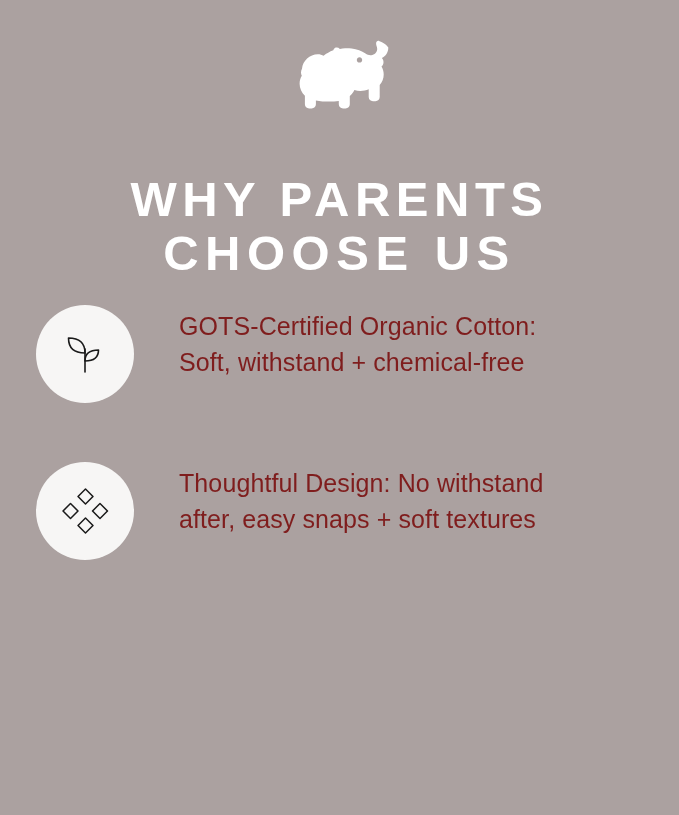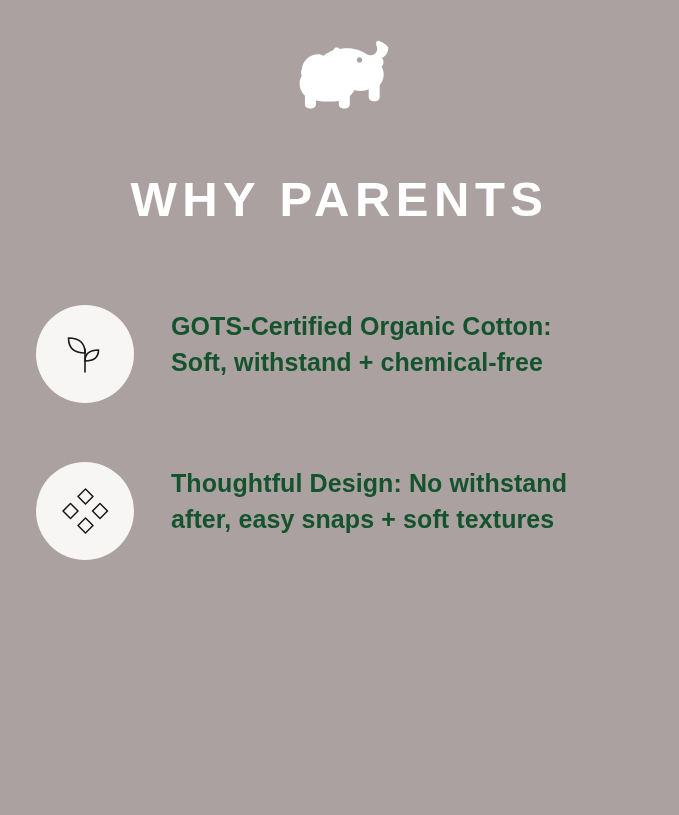--- a/index.html
+++ b/index.html
@@ -74,26 +74,26 @@
     border-radius: 50%;
     background: #f7f6f5;
     display: flex;
     align-items: center;
     justify-content: center;
   }
   .icon-circle svg { display: block; }
 
   .feature-text {
     position: absolute;
-    left: 171px;
+    left: 179px;
     top: 13px;
     width: 470px;
-    color: #14532d;
+    color: #7f1d1d;
     font-size: 25px;
-    font-weight: 700;
+    font-weight: 400;
     line-height: 36px;
     letter-spacing: 0.1px;
   }
   .feature-text .l { display: block; white-space: nowrap; }
 </style>
 </head>
 <body>
 
 <div id="page">
 
@@ -112,20 +112,21 @@
           c2.5,-2.9 4.0,-6.5 4.0,-10.5c0,-2.9 -0.8,-5.6 -2.2,-8.0c1.2,-1.1 2.0,-2.7 2.0,-4.4
           c0,-1.6 -0.6,-3.0 -1.6,-4.1c3.8,-1.9 6.4,-5.8 6.4,-10.3C98.0,9.7 94.0,4.8 88.5,3.2z
           M68.5,24.6c-1.5,0 -2.7,-1.2 -2.7,-2.7c0,-1.5 1.2,-2.7 2.7,-2.7c1.5,0 2.7,1.2 2.7,2.7
           C71.2,23.4 70.0,24.6 68.5,24.6z"></path>
       </svg>
     </span>
   </div>
 
   <h1 class="heading">
     <span class="line line1">WHY PARENTS</span>
+    <span class="line line2">CHOOSE US</span>
   </h1>
 
   <div class="features">
 
     <div class="feature">
       <div class="icon-circle">
         <span>
           <svg width="52" height="52" viewBox="0 0 52 52" fill="none" stroke="#1a1a1a" stroke-width="1.6" stroke-linecap="round" stroke-linejoin="round">
             <path d="M26 44 L26 21"></path>
             <path d="M26 25 C26 14.5 19.5 10 9.5 10 C9.5 20.5 16 25 26 25 Z"></path>

